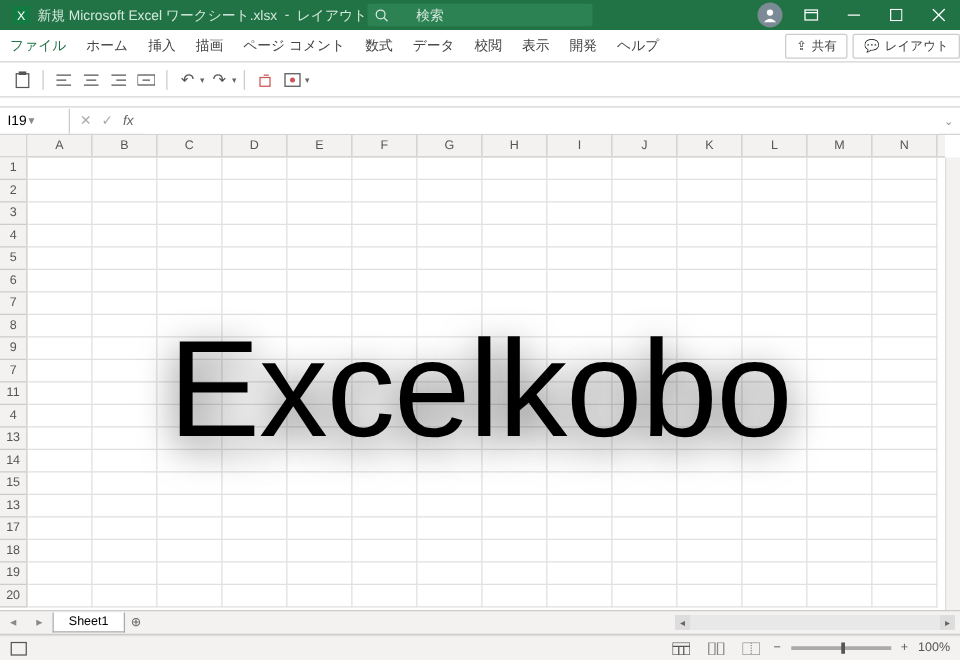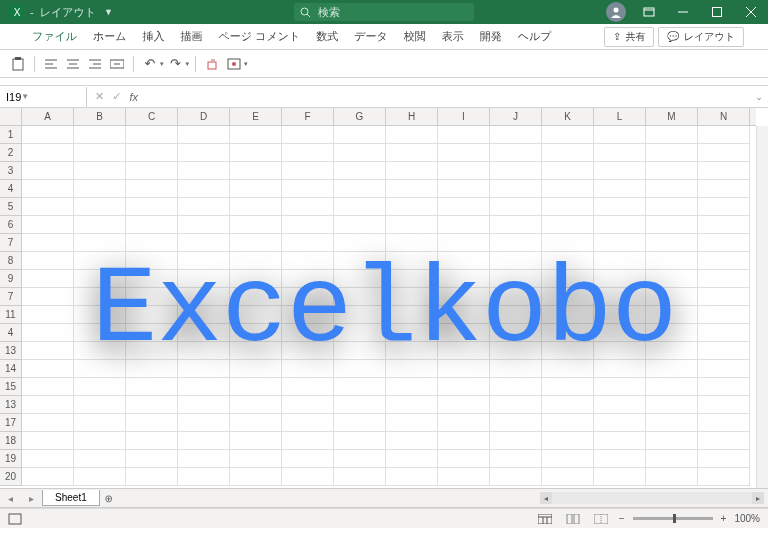--- a/index.html
+++ b/index.html
@@ -2,58 +2,58 @@
 <html><head>
 <meta charset="utf-8">
 <style>
   * { box-sizing: border-box; margin: 0; padding: 0; font-family: "Segoe UI", "Meiryo", sans-serif; }
   body { width: 768px; height: 536px; background: #fff; overflow: hidden; position: relative; }
   
   .titlebar { height: 24px; background: #217346; display: flex; align-items: center; color: #fff; font-size: 11px; }
   .titlebar-left { padding-left: 10px; display: flex; align-items: center; gap: 6px; }
   .title-text { color: #d4e8dc; }
   .title-dd { color: #d4e8dc; font-size: 9px; margin-left: 2px; }
-  .search-box { margin-left: auto; margin-right: auto; position: absolute; left: 50%; transform: translateX(-50%); width: 180px; height: 18px; background: #2d8254; border-radius: 2px; display: flex; align-items: center; padding: 0 6px; color: #d4e8dc; gap: 7px; }
+  .search-box { margin-left: auto; margin-right: auto; position: absolute; left: 50%; transform: translateX(-50%); width: 180px; height: 18px; background: #2d8254; border-radius: 2px; display: flex; align-items: center; padding: 0 6px; color: #d4e8dc; gap: 22px; }
   .titlebar-right { margin-left: auto; display: flex; align-items: center; gap: 0; }
   .win-btn { width: 34px; height: 24px; display: flex; align-items: center; justify-content: center; color: #fff; cursor: pointer; }
   .avatar { width: 20px; height: 20px; border-radius: 50%; background: #7a8b95; display: flex; align-items: center; justify-content: center; margin-right: 6px; }
 
-  .ribbon-tabs { height: 26px; background: #fff; border-bottom: 1px solid #d4d4d4; display: flex; align-items: center; padding: 0 24px; font-size: 11px; color: #444; }
+  .ribbon-tabs { height: 26px; background: #fff; border-bottom: 1px solid #d4d4d4; display: flex; align-items: center; padding: 0 0; font-size: 11px; color: #444; }
   .ribbon-tab { padding: 0 8px; height: 26px; display: flex; align-items: center; cursor: pointer; }
   .ribbon-tab.file { color: #217346; }
   .ribbon-right { margin-left: auto; display: flex; gap: 4px; align-items: center; }
   .ribbon-btn { border: 1px solid #ccc; padding: 2px 8px; border-radius: 2px; font-size: 10px; cursor: pointer; display: flex; align-items: center; gap: 4px; }
   
   .toolbar { height: 28px; border-bottom: 1px solid #d4d4d4; display: flex; align-items: center; padding: 0 8px; gap: 2px; }
   .tool-icon { width: 20px; height: 20px; display: flex; align-items: center; justify-content: center; cursor: pointer; color: #555; font-size: 13px; }
   .tool-sep { width: 1px; height: 16px; background: #ccc; margin: 0 4px; }
   .tool-dd-arrow { font-size: 7px; color: #666; margin-left:-2px; cursor:pointer; }
   
   .spacer-row { height: 8px; border-bottom: 1px solid #d4d4d4; }
 
   .formula-bar { height: 22px; border-bottom: 1px solid #d4d4d4; display: flex; align-items: center; font-size: 11px; }
-  .name-box { width: 87px; height: 20px; border-right: 1px solid #ccc; padding: 0 6px; display: flex; align-items: center; }
+  .name-box { width: 56px; height: 20px; border-right: 1px solid #ccc; padding: 0 6px; display: flex; align-items: center; }
   .name-dd { font-size: 8px; color: #888; }
   .fx-btns { display: flex; align-items: center; gap: 8px; padding: 0 8px; color: #aaa; }
   .fx-label { font-style: italic; color: #666; }
   .formula-input { flex: 1; height: 20px; border: none; padding: 0 4px; }
   .formula-expand { width: 18px; text-align: center; color: #888; cursor: pointer; font-size: 9px;}
 
   .grid-area { position: relative; height: 380px; background: #fff; overflow: hidden; }
   .col-headers { position: absolute; top: 0; left: 22px; right: 12px; height: 18px; display: flex; background: #f3f2f1; border-bottom: 1px solid #ccc; }
   .corner { position:absolute; top:0; left:0; width:22px; height:18px; background:#f3f2f1; border-right:1px solid #ccc; border-bottom:1px solid #ccc;}
   .col-h { width: 52px; border-right: 1px solid #ccc; display: flex; align-items: center; justify-content: center; font-size: 10px; color: #555; }
   .row-headers { position: absolute; top: 18px; left: 0; width: 22px; background: #f3f2f1; border-right: 1px solid #ccc;}
   .row-h { height: 18px; border-bottom: 1px solid #ccc; display: flex; align-items: center; justify-content: center; font-size: 10px; color: #555; }
   .cells { position: absolute; top: 18px; left: 22px; right: 12px; bottom: 0; }
   .cell-row { height: 18px; display: flex; }
   .cell { width: 52px; height: 18px; border-right: 1px solid #e0e0e0; border-bottom: 1px solid #e0e0e0; }
   .vscroll { position:absolute; top:18px; right:0; width:12px; bottom:0; background:#f3f2f1; border-left:1px solid #ddd;}
   
-  .watermark { position: absolute; top: 140px; left: 50%; transform: translateX(-50%); font-family: Liberation Mono, monospace; font-size: 110px; color: #3b82f6; text-shadow: 0 8px 30px rgba(0,0,0,0.6); pointer-events: none; letter-spacing:-1px;}
+  .watermark { position: absolute; top: 140px; left: 50%; transform: translateX(-50%); font-family: Liberation Sans, sans-serif; font-size: 110px; color: #000000; text-shadow: 0 8px 30px rgba(0,0,0,0.6); pointer-events: none; letter-spacing:-1px;}
 
   .sheet-tabs { height: 20px; border-top: 1px solid #ccc; border-bottom:1px solid #ccc; display: flex; align-items: center; font-size: 10px; background: #f3f2f1; }
   .sheet-nav { padding: 0 8px; color: #888; cursor:pointer;}
   .sheet-tab { background: #fff; border: 1px solid #aaa; border-top:none; padding: 2px 12px; cursor: pointer; margin-top:-1px;}
   .sheet-add { width: 18px; text-align: center; color: #666; cursor: pointer; }
   .hscroll { flex:1; display:flex; align-items:center; justify-content:flex-end; padding-right:4px;}
   .hscroll-track{ width:200px; height:12px; background:#e8e8e8; position:relative;}
   .hscroll-btn{ width:12px;height:12px;background:#ddd;display:flex;align-items:center;justify-content:center;font-size:8px;color:#666;}
 
   .statusbar { height: 20px; background: #f3f2f1; display: flex; align-items: center; font-size: 10px; padding: 0 8px; color: #555; border-top:1px solid #ddd;}
@@ -68,20 +68,21 @@
 <body>
 
 <div class="titlebar">
   <div class="titlebar-left">
     <span>
         <svg width="14" height="14">
           <rect width="14" height="14" fill="#107c41"></rect>
           <text x="7" y="11" font-size="10" text-anchor="middle" fill="#fff">X</text>
         </svg>
       </span>
+    <span class="title-text">新規 Microsoft Excel ワークシート.xlsx</span>
     <span class="title-text">-</span>
     <span class="title-text">レイアウト</span>
     <span class="title-dd">▼</span>
   </div>
   <div class="search-box">
     <svg width="11" height="11">
         <circle cx="4.5" cy="4.5" r="3.5" stroke="#d4e8dc" fill="none"></circle>
         <line x1="7" y1="7" x2="10" y2="10" stroke="#d4e8dc"></line>
       </svg>
     <span>検索</span>

